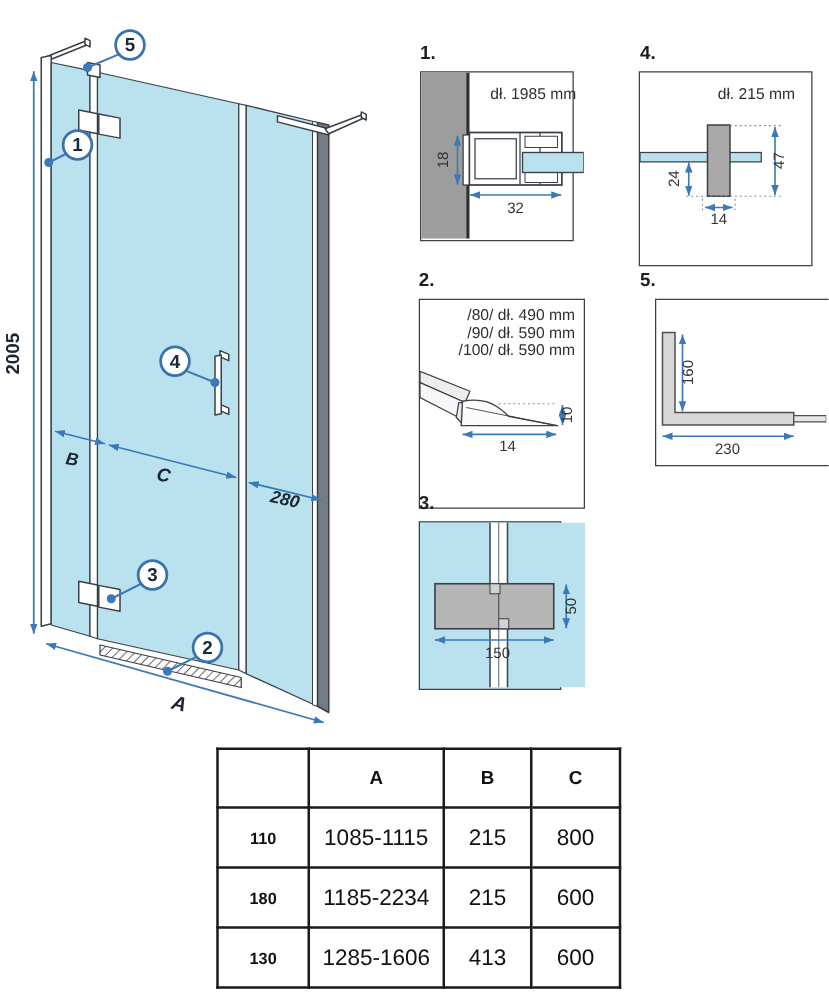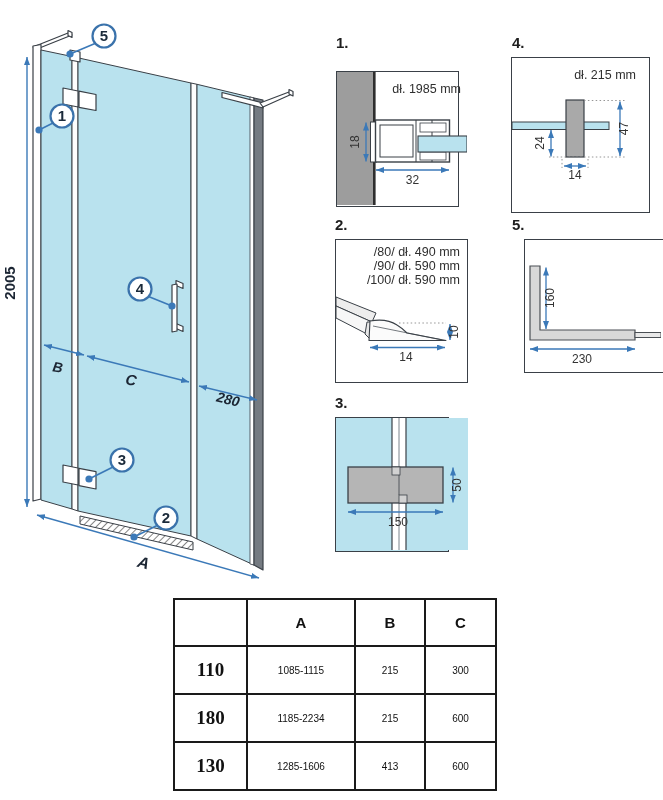--- a/index.html
+++ b/index.html
@@ -8,23 +8,23 @@
   svg{display:block;}
   svg text{font-family:"Liberation Sans", sans-serif;}
   .detail-box{position:absolute;border:1.6px solid #3a4047;background:#fff;box-sizing:border-box;}
   .detail-box.blue{background:#b9e2ee;}
   .detail-num{position:absolute;font-size:15px;font-weight:bold;color:#1e1e1e;}
   .note{fill:#2f2f2f;font-size:12.5px;}
   .dimnum{fill:#333;font-size:12px;}
   .biglabel{fill:#1b2533;font-weight:bold;}
   .spec-table{position:absolute;left:173px;top:598px;border-collapse:collapse;background:#fff;}
   .spec-table td{border:2px solid #1a1a1a;text-align:center;vertical-align:middle;
-                 font-size:10px;color:#111;padding:0;}
+                 font-size:18px;color:#111;padding:0;}
   .spec-table .hdr{font-weight:bold;font-size:15px;}
-  .spec-table .rowlabel{font-weight:bold;font-size:19px;font-family:Liberation Serif, serif;}
+  .spec-table .rowlabel{font-weight:bold;font-size:13px;}
 </style>
 </head>
 <body>
 
 <div id="stage">
 
   <svg width="0" height="0" style="position:absolute">
     <defs>
       <marker id="dimarrow" orient="auto-start-reverse" markerUnits="userSpaceOnUse" markerWidth="9" markerHeight="8" refX="8" refY="3">
         <path d="M0,0 L8,3 L0,6 Z" fill="#3b79b8"></path>
@@ -114,21 +114,21 @@
       <g>
         <line x1="157" y1="525.5" x2="134" y2="537" stroke="#3b79b8" stroke-width="1.6"></line>
         <circle cx="134" cy="537" r="3.6" fill="#3b79b8"></circle>
         <circle cx="166" cy="518" r="11.5" fill="#fff" stroke="#3a72ab" stroke-width="2.2"></circle>
         <text x="166" y="523" text-anchor="middle" font-size="15" font-weight="bold" fill="#1b2a3a">2</text>
       </g>
     </g>
   </svg>
 
   <span class="detail-num" style="left:336px;top:34px">1.</span>
-  <div class="detail-box" style="left:336px;top:71px;width:123px;height:136px">
+  <div class="detail-box" style="left:336px;top:57px;width:123px;height:136px">
     <svg width="130" height="133" viewBox="0 0 130 133">
       <rect x="0" y="0" width="36" height="133" fill="#9d9d9d"></rect>
       <rect x="36" y="0" width="2.6" height="133" fill="#2e2e2e"></rect>
       <text class="note" x="124" y="21" text-anchor="end">dł. 1985 mm</text>
       <g stroke="#3a4047" fill="#fff">
         <rect x="33.5" y="50" width="6" height="40" stroke-width="1"></rect>
         <rect x="38.5" y="48" width="74" height="42" stroke-width="1.4"></rect>
         <rect x="43" y="53" width="33" height="32" fill="none" stroke-width="1"></rect>
         <line x1="79" y1="48" x2="79" y2="90" stroke-width="1"></line>
         <line x1="95" y1="48" x2="95" y2="90" stroke-width="1"></line>
@@ -158,21 +158,21 @@
       <line x1="108" y1="43.5" x2="108" y2="98" stroke="#3b79b8" stroke-width="1.3" marker-start="url(#dimarrow)" marker-end="url(#dimarrow)"></line>
       <text class="dimnum" text-anchor="middle" transform="translate(115.5,70.5) rotate(-90)">47</text>
       <line x1="39" y1="72" x2="39" y2="98.5" stroke="#3b79b8" stroke-width="1.3" marker-start="url(#dimarrow)" marker-end="url(#dimarrow)"></line>
       <text class="dimnum" text-anchor="middle" transform="translate(31.5,85) rotate(-90)">24</text>
       <line x1="52" y1="108" x2="74" y2="108" stroke="#3b79b8" stroke-width="1.3" marker-start="url(#dimarrow)" marker-end="url(#dimarrow)"></line>
       <text class="dimnum" x="63" y="121" text-anchor="middle">14</text>
     </svg>
   </div>
 
   <span class="detail-num" style="left:335px;top:216px">2.</span>
-  <div class="detail-box" style="left:335px;top:239px;width:133px;height:144px">
+  <div class="detail-box" style="left:335px;top:239px;width:133px;height:168px">
     <svg width="130" height="133" viewBox="0 0 130 133">
       <text class="note" x="124" y="16" text-anchor="end">/80/ dł. 490 mm</text>
       <text class="note" x="124" y="30" text-anchor="end">/90/ dł. 590 mm</text>
       <text class="note" x="124" y="44" text-anchor="end">/100/ dł. 590 mm</text>
       <g stroke="#3a4047" stroke-linejoin="round">
         <polygon points="0,57 40,73 36,82 0,66" fill="#ededed" stroke-width="1"></polygon>
         <polygon points="0,66 36,82 31,94 0,78" fill="#f7f7f7" stroke-width="1"></polygon>
         <polygon points="31,82 36,82 35,100 29,94" fill="#e8e8e8" stroke-width="1"></polygon>
         <path d="M34,81 C45,79 55,81 61,85 C66,88 69,91 71,93 L110,100.5 L33,100.5 Z" fill="#fbfbfb" stroke-width="1.1"></path>
         <line x1="37" y1="86" x2="104" y2="99.5" stroke-width="0.7"></line>
@@ -221,21 +221,21 @@
       <tr>
         <td style="width:71px;height:45px"></td>
         <td class="hdr" style="width:106px">A</td>
         <td class="hdr" style="width:68px">B</td>
         <td class="hdr" style="width:69px">C</td>
       </tr>
       <tr>
         <td class="rowlabel" style="height:46px">110</td>
         <td>1085-1115</td>
         <td>215</td>
-        <td>300</td>
+        <td>800</td>
       </tr>
       <tr>
         <td class="rowlabel" style="height:46px">180</td>
         <td>1185-2234</td>
         <td>215</td>
         <td>600</td>
       </tr>
       <tr>
         <td class="rowlabel" style="height:46px">130</td>
         <td>1285-1606</td>

